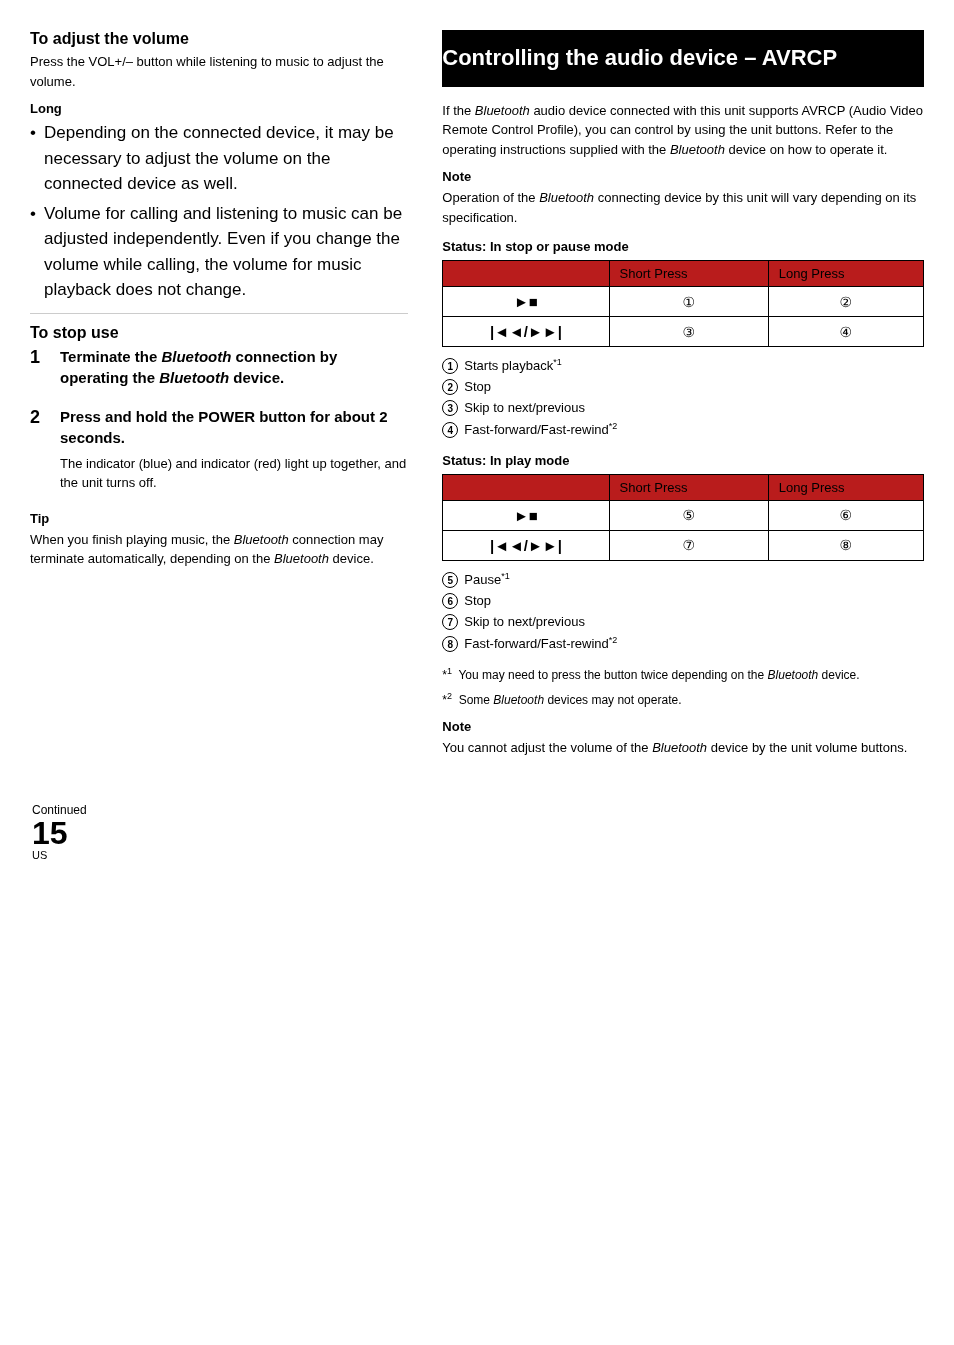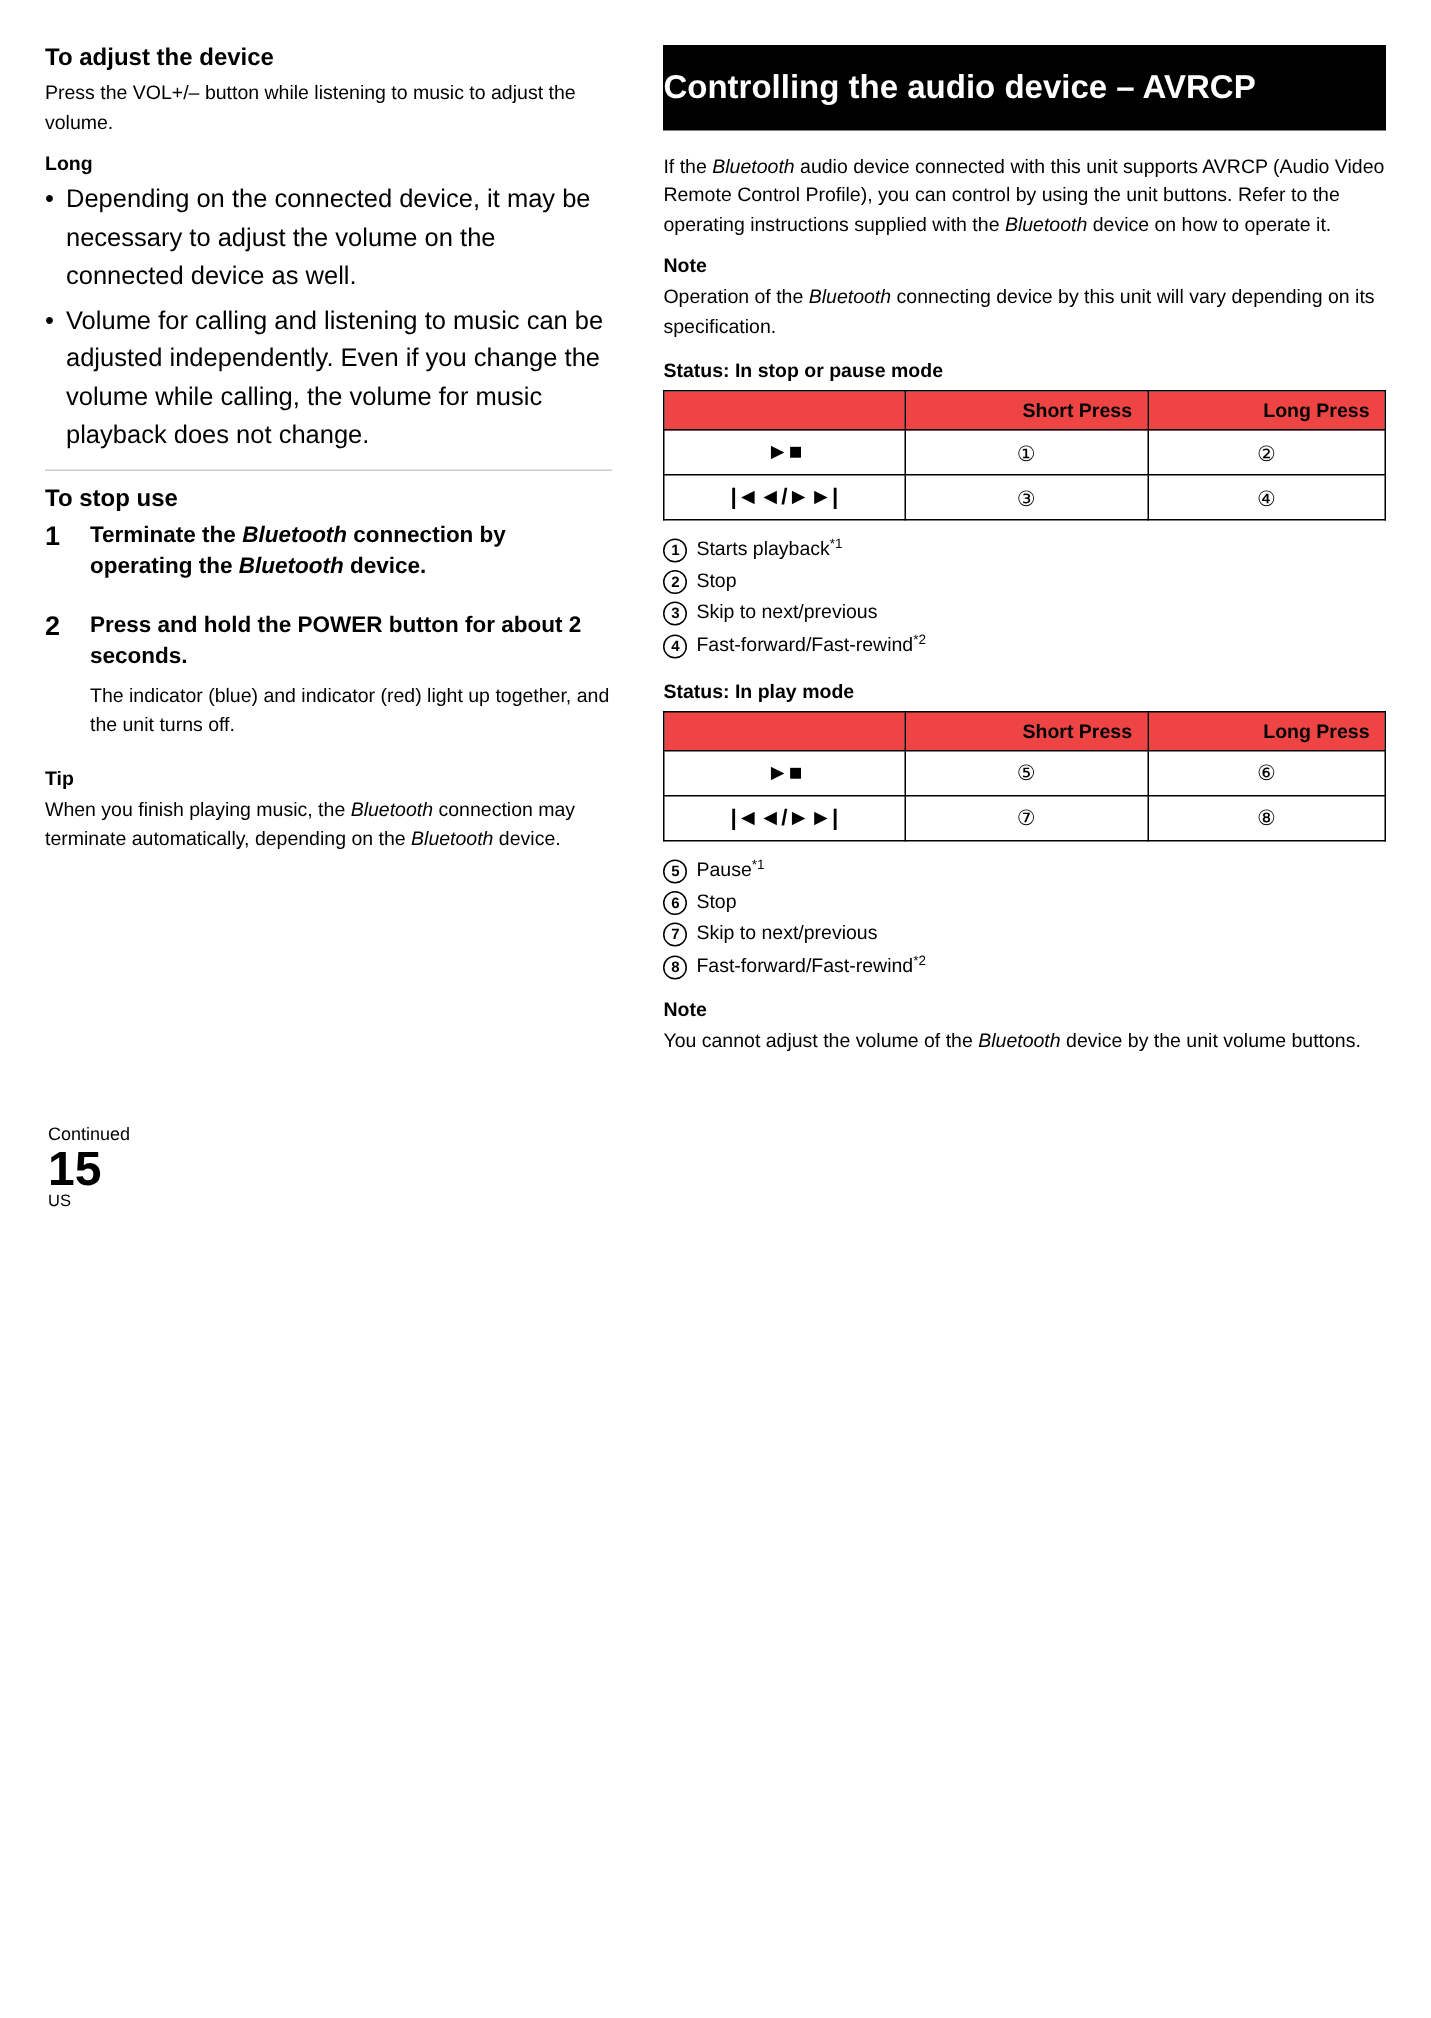--- a/index.html
+++ b/index.html
@@ -118,23 +118,23 @@
     }
     table.control-table {
       border-collapse: collapse;
       width: 100%;
       margin-bottom: 8px;
       font-size: 13px;
     }
     table.control-table th {
       border: 1px solid #000;
       padding: 5px 10px;
-      text-align: right;
-      font-weight: bold;
-      background: #ef4444;
+      text-align: left;
+      font-weight: normal;
+      background: #b91c1c;
     }
     table.control-table td {
       border: 1px solid #000;
       padding: 6px 10px;
       text-align: center;
       font-size: 14px;
     }
     table.control-table td.icon-cell {
       font-size: 15px;
       font-weight: bold;
@@ -202,21 +202,21 @@
     }
     sup { font-size: 9px; vertical-align: super; }
   </style>
 </head>
 <body>
 
 <div class="page-layout">
 
   <div class="left-column">
 
-    <h2 class="section-title">To adjust the device</h2>
+    <h2 class="section-title">To adjust the volume</h2>
     <p>Press the VOL+/– button while listening to music to adjust the volume.</p>
 
     <div class="tips-label">Long</div>
     <ul class="bullet-list">
       <li>Depending on the connected device, it may be necessary to adjust the volume on the connected device as well.</li>
       <li>Volume for calling and listening to music can be adjusted independently. Even if you change the volume while calling, the volume for music playback does not change.</li>
     </ul>
 
     <hr class="divider">
 
@@ -341,20 +341,24 @@
       <li>
           <span class="circle-num">7</span>
           <span>Skip to next/previous</span>
         </li>
       <li>
           <span class="circle-num">8</span>
           <span>Fast-forward/Fast-rewind<sup>*2</sup></span>
         </li>
     </ul>
 
+    <div class="footnotes">
+      <p>*<sup>1</sup>&nbsp; You may need to press the button twice depending on the <em>Bluetooth</em> device.</p>
+      <p>*<sup>2</sup>&nbsp; Some <em>Bluetooth</em> devices may not operate.</p>
+    </div>
 
     <div class="note-label">Note</div>
     <p>
       You cannot adjust the volume of the <em>Bluetooth</em> device by the unit volume buttons.
     </p>
 
   </div>
 </div>
 
 <div class="page-footer">

